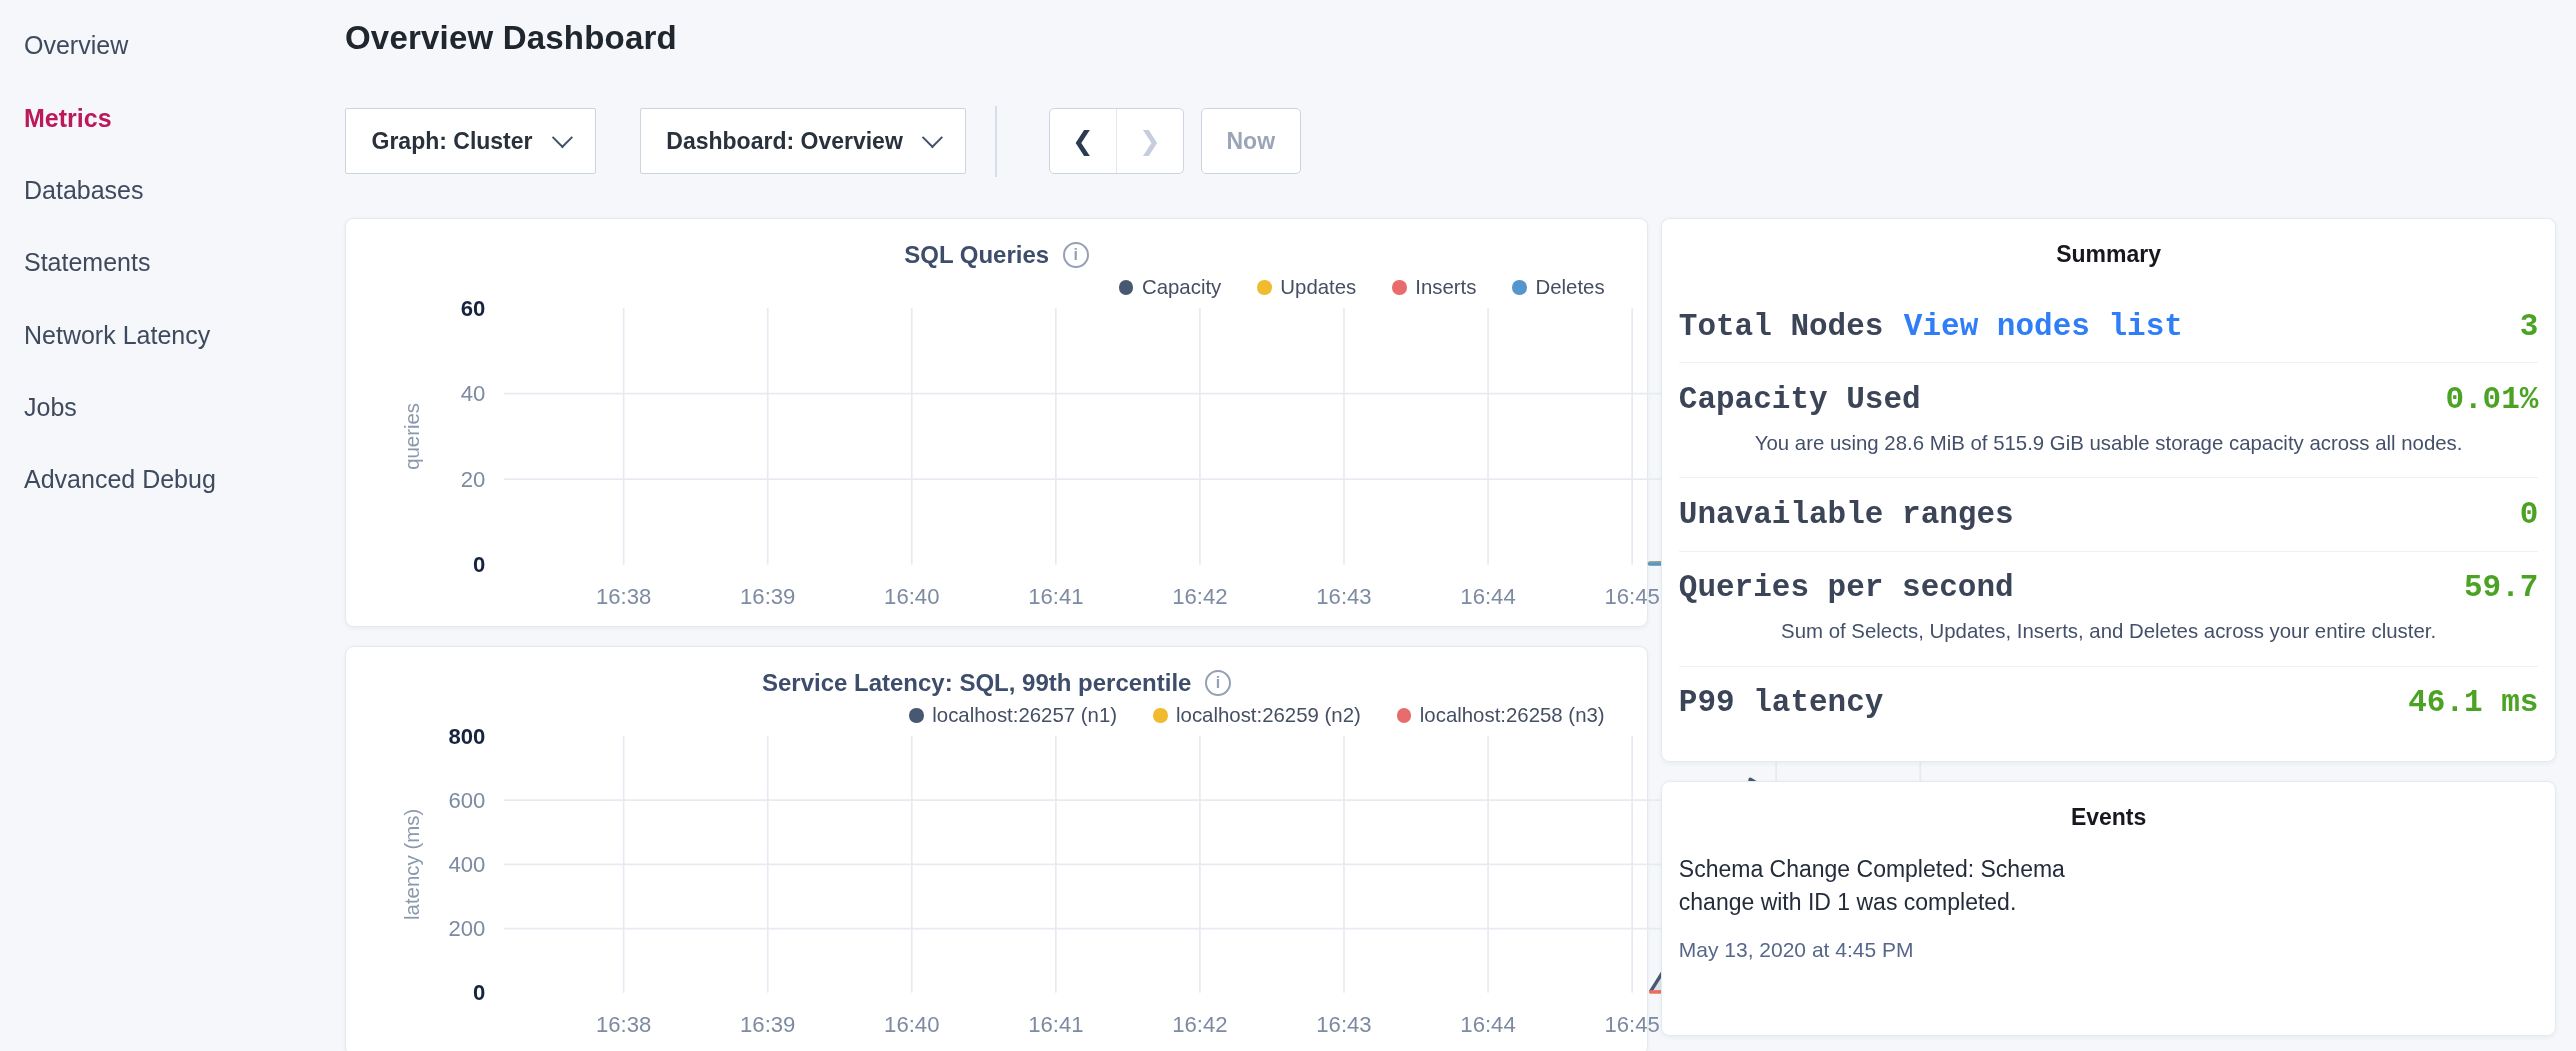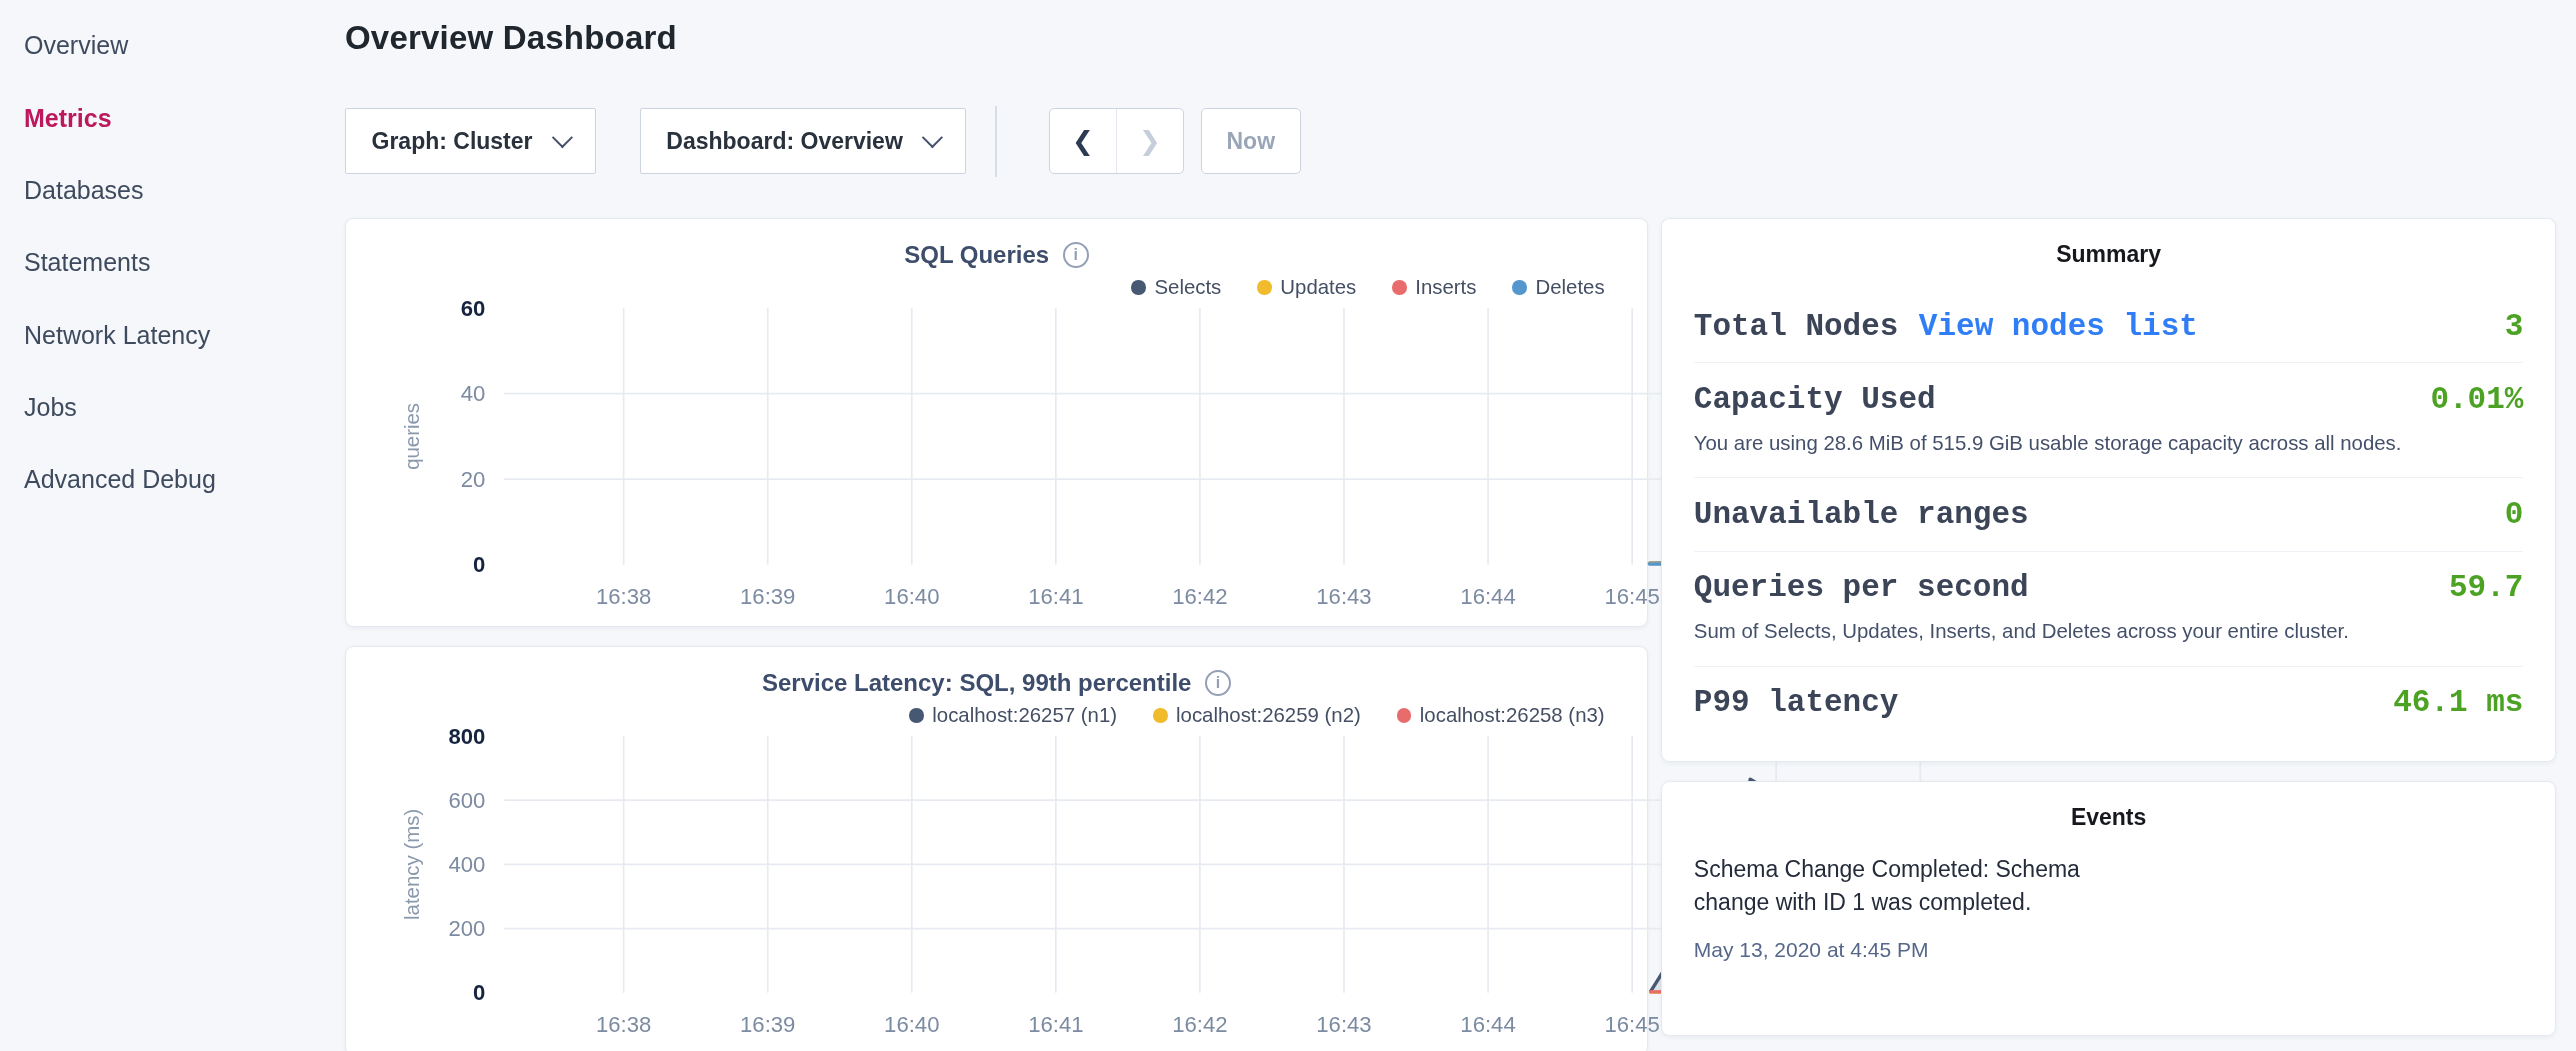--- a/index.html
+++ b/index.html
@@ -47,28 +47,28 @@
   .chart-title{font-size:24px;font-weight:700;color:#3d4d6b;}
   .info-icon{width:26px;height:26px;box-sizing:border-box;border:2.1px solid #95a0b6;border-radius:50%;
     color:#95a0b6;font-size:16px;font-weight:700;display:flex;align-items:center;justify-content:center;cursor:pointer;flex:none;}
   .legend{display:flex;justify-content:flex-end;gap:36px;margin:5.1px 20.4px 0 0;font-size:20.4px;color:#454f63;height:27px;align-items:center;}
   .legend-item{display:flex;align-items:center;gap:8.5px;cursor:pointer;}
   .legend-item .dot{width:14.5px;height:14.5px;border-radius:50%;flex:none;}
   svg.chart{display:block;width:1605px;height:315px;}
 
   
   .rightcol{flex:1;box-sizing:border-box;padding:218px 19.6px 0 12.8px;}
-  .side-card{padding:22px 32px;}
+  .side-card{padding:22px 17px;}
   .side-card-title{text-align:center;font-size:23px;font-weight:700;color:#16181d;margin-bottom:22px;}
   .srow{padding:18.7px 0;}
   .srow + .srow{border-top:1.7px solid #eef1f5;}
   .srow-head{display:flex;align-items:baseline;font-size:31px;font-weight:700;color:#3c4558;font-family:Liberation Mono, monospace;}
   .srow-link{color:#2f7ef7;margin-left:20.4px;font-weight:600;cursor:pointer;text-decoration:none;}
   .srow-value{margin-left:auto;color:#4ca223;white-space:nowrap;}
-  .srow-desc{font-size:20.4px;font-weight:400;color:#44506a;line-height:1.45;margin-top:12px;}
+  .srow-desc{font-size:20.4px;font-weight:400;color:#44506a;line-height:1.45;margin-top:12px;text-align:center;}
   .events-card{margin-top:18.7px;height:255px;}
   .event-text{font-size:23px;color:#242b3a;line-height:1.45;max-width:463px;}
   .event-time{font-size:21px;color:#56678a;margin-top:19px;}
 </style>
 </head>
 <body>
 
 <div class="layout">
 
   <nav class="sidebar">
@@ -103,21 +103,21 @@
     </div>
 
     <div class="card chart-card">
       <div class="chart-title-row">
         <span class="chart-title">SQL Queries</span>
         <span class="info-icon">i</span>
       </div>
       <div class="legend">
           <span class="legend-item">
             <span class="dot" style="background: rgb(71, 88, 114);"></span>
-            <span>Selects</span>
+            <span>Capacity</span>
           </span>
           <span class="legend-item">
             <span class="dot" style="background: rgb(240, 188, 46);"></span>
             <span>Updates</span>
           </span>
           <span class="legend-item">
             <span class="dot" style="background: rgb(232, 108, 108);"></span>
             <span>Inserts</span>
           </span>
           <span class="legend-item">

